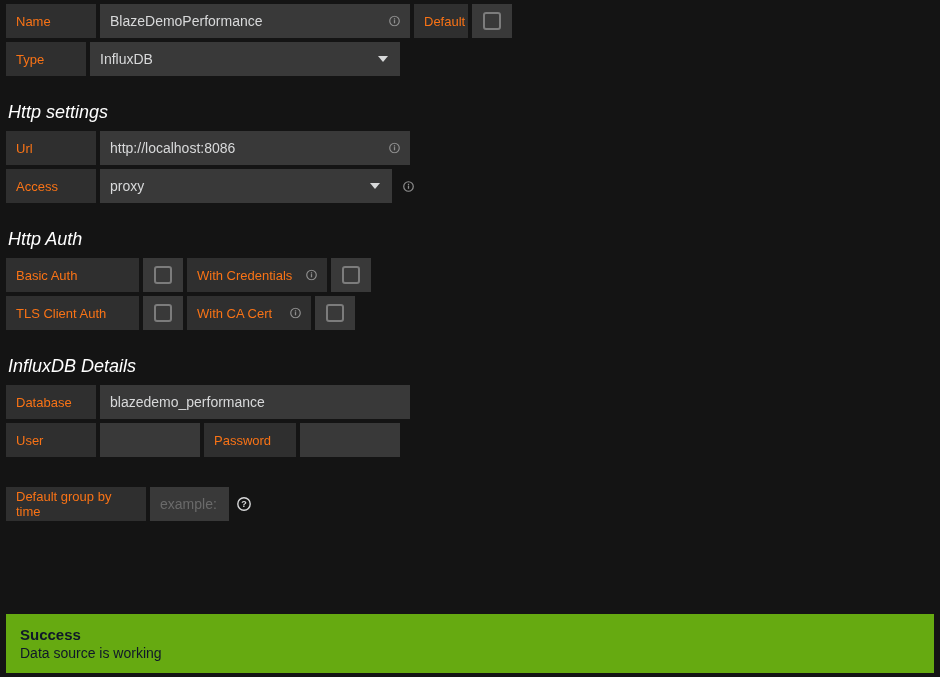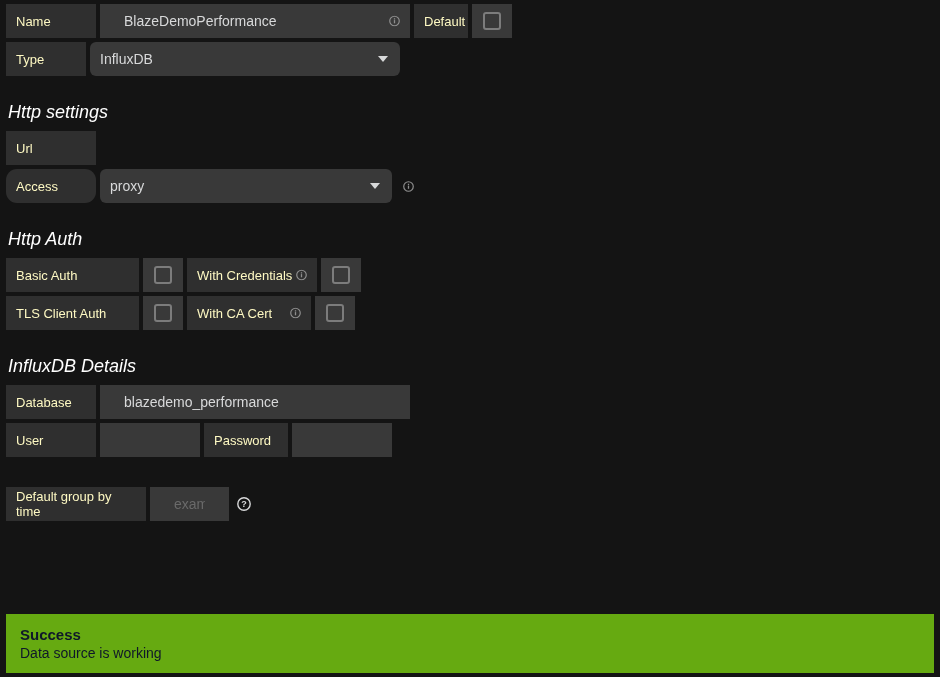--- a/index.html
+++ b/index.html
@@ -19,36 +19,36 @@
     font-size: 18px;
     font-weight: 400;
     margin: 0 0 8px 0;
     padding-left: 2px;
     font-style: italic;
   }
   .gf-form-group { display: flex; flex-direction: column; gap: 4px; }
   .gf-row { display: flex; gap: 4px; }
   .gf-label {
     background: #2f2f2f;
-    color: #fef9c3;
+    color: #f97316;
     display: flex;
     align-items: center;
     padding: 0 10px;
     height: 34px;
     font-size: 13px;
   }
   .w-name { width: 90px; }
   .w-type { width: 80px; }
   .w-url  { width: 90px; }
-  .w-access { width: 90px; border-radius: 11px; }
+  .w-access { width: 90px; }
   .w-default { width: 54px; }
   .w-auth { width: 133px; }
   .w-database { width: 90px; }
   .w-user { width: 90px; }
-  .w-password { width: 84px; }
+  .w-password { width: 92px; }
   .w-groupby { width: 140px; }
 
   .gf-input-wrap {
     background: #393939;
     height: 34px;
     display: flex;
     align-items: center;
     position: relative;
   }
   .gf-input-wrap.w310 { width: 310px; }
@@ -57,21 +57,21 @@
   .gf-input-wrap.w79  { width: 79px; }
 
   input.gf-input {
     background: transparent;
     border: none;
     outline: none;
     color: #d8d9da;
     font-size: 14px;
     width: 100%;
     height: 100%;
-    padding: 0 24px;
+    padding: 0 10px;
   }
   input.gf-input::placeholder { color: #6a6a6a; }
 
   .caret {
     position: absolute;
     right: 12px;
     top: 50%;
     transform: translateY(-50%);
     pointer-events: none;
   }
@@ -107,21 +107,21 @@
     background: #66aa11;
     color: #0f172a;
     padding: 12px 14px;
     position: absolute;
     left: 6px; right: 6px;
     bottom: 4px;
   }
   .alert .title { font-weight: 700; font-size: 15px; margin-bottom: 2px; }
   .alert .body { font-size: 14px; font-weight: 400; }
 
-  .select-like { position: relative; cursor: default; border-radius: 6px; }
+  .select-like { position: relative; cursor: default; }
   .select-like .val { padding-left: 10px; font-size:14px; }
 
   .row-with-info .info-icon { right: 10px; }
 </style>
 </head>
 <body>
 
 <div class="section">
   <div class="gf-form-group">
     <div class="gf-row">
@@ -153,20 +153,30 @@
       </div>
     </div>
   </div>
 </div>
 
 <div class="section">
   <h3>Http settings</h3>
   <div class="gf-form-group">
     <div class="gf-row">
       <div class="gf-label w-url">Url</div>
+      <div class="gf-input-wrap w310 row-with-info">
+        <input class="gf-input" type="text" value="http://localhost:8086" style="">
+        <span class="info-icon">
+          <svg width="11" height="11" viewBox="0 0 12 12">
+              <circle cx="6" cy="6" r="5.2" fill="none" stroke="currentColor" stroke-width="1.3"></circle>
+              <rect x="5.3" y="5" width="1.4" height="3.5" fill="currentColor"></rect>
+              <rect x="5.3" y="3" width="1.4" height="1.4" fill="currentColor"></rect>
+            </svg>
+        </span>
+      </div>
     </div>
     <div class="gf-row">
       <div class="gf-label w-access">Access</div>
       <div class="gf-input-wrap w310 select-like" style="width:292px">
         <span class="val">proxy</span>
         <span class="caret">
           <svg width="10" height="6" viewBox="0 0 10 6">
               <path d="M0 0 L5 6 L10 0 Z" fill="#d8d9da"></path>
             </svg>
         </span>
@@ -183,21 +193,21 @@
 </div>
 
 <div class="section">
   <h3>Http Auth</h3>
   <div class="gf-form-group">
     <div class="gf-row">
       <div class="gf-label w-auth">Basic Auth</div>
       <div class="gf-input-wrap w52">
         <div class="checkbox"></div>
       </div>
-      <div class="gf-label" style="width:130px;position:relative">
+      <div class="gf-label" style="width:140px;position:relative">
         <span>With Credentials</span>
         <span class="info-icon" style="right:10px">
           <svg width="11" height="11" viewBox="0 0 12 12">
               <circle cx="6" cy="6" r="5.2" fill="none" stroke="currentColor" stroke-width="1.3"></circle>
               <rect x="5.3" y="5" width="1.4" height="3.5" fill="currentColor"></rect>
               <rect x="5.3" y="3" width="1.4" height="1.4" fill="currentColor"></rect>
             </svg>
         </span>
       </div>
       <div class="gf-input-wrap w52">

